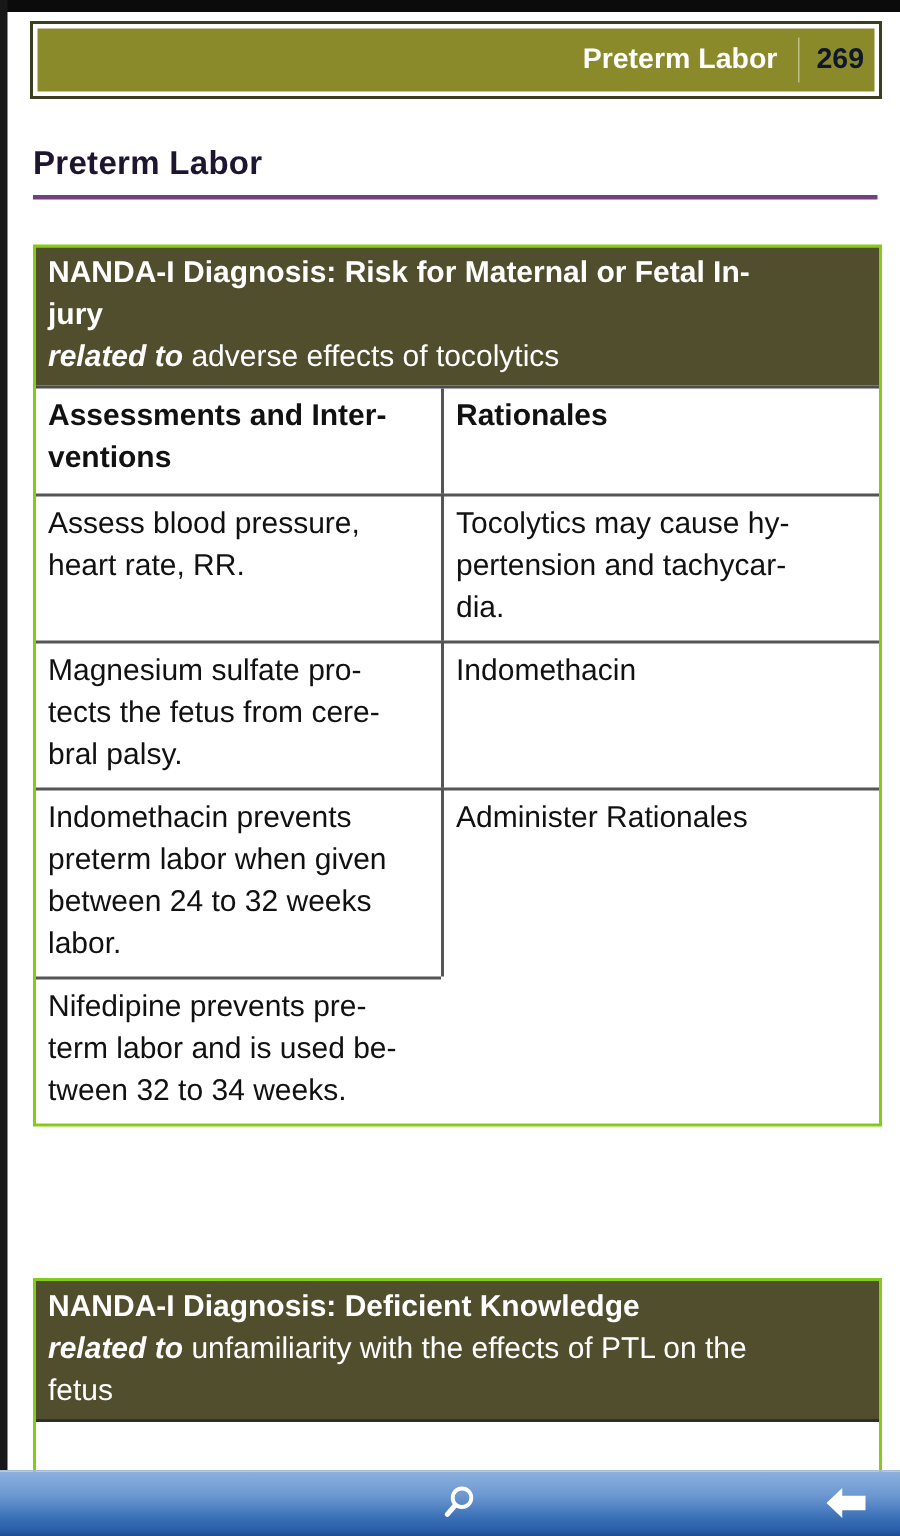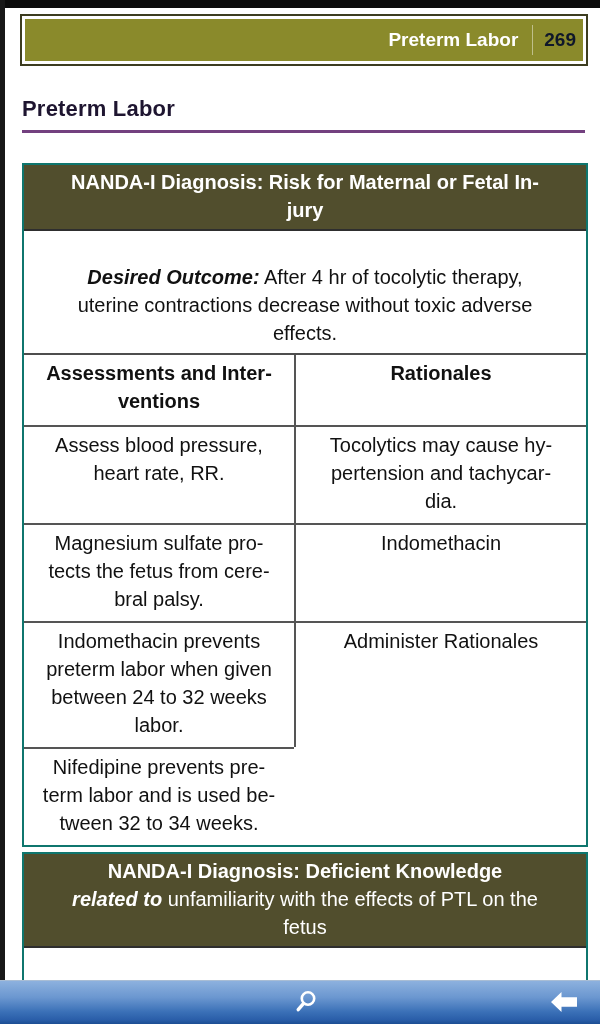--- a/index.html
+++ b/index.html
@@ -1,19 +1,19 @@
 <!DOCTYPE html>
 <html><head>
 <meta charset="utf-8">
 <style>
   * { margin:0; padding:0; box-sizing:border-box; }
   html,body { width:600px; height:1024px; overflow:hidden; background:#fff;
               font-family:"Liberation Sans", sans-serif; color:#111; }
 
-  .screen { position:relative; width:600px; height:1024px; background:#fff;text-align:center; }
+  .screen { position:relative; width:600px; height:1024px; background:#fff; }
 
   
   .top-black-bar { position:absolute; top:0; left:0; width:600px; height:8px; background:#0b0b0b; }
   .left-strip    { position:absolute; top:0; left:0; width:5px; height:980px; background:#181818; }
 
   
   .page-banner { position:absolute; top:14px; left:20px; width:568px; height:52px;
                  border:2px solid #3d3d20; background:#fff; padding:3px; }
   .page-banner-fill { background:#8a8a2b; height:100%; display:flex; align-items:center;
                       justify-content:flex-end; }
@@ -22,21 +22,21 @@
                          margin:0 11px 0 14px; }
   .page-banner-number { color:#0f172a; font-weight:bold; font-size:19px; padding-right:7px; }
 
   
   .page-title { position:absolute; top:96px; left:22px; font-size:22px; font-weight:bold;
                 color:#1e1530; letter-spacing:0.2px; }
   .title-underline { position:absolute; top:130px; left:22px; width:563px; height:3px;
                      background:#73407f; }
 
   
-  .care-table { position:absolute; left:22px; width:566px; border:2px solid #0f766e;
+  .care-table { position:absolute; left:22px; width:566px; border:2px solid #84cc16;
                 font-size:20px; line-height:28px; background:#fff; }
   .care-table-1 { top:163px; }
   .care-table-2 { top:852px; }
 
   .ct-header { background:#514e2d; color:#fff; padding:3px 8px 5px 8px; }
   .ct-title  { font-weight:bold; white-space:pre-line; }
   .ct-related-label { font-weight:bold; font-style:italic; }
   .ct-related-text  { white-space:pre-line; }
 
   .ct-outcome { border-top:2px solid #2e2e2e; padding:4px 8px 6px 8px; background:#fff;
@@ -74,25 +74,23 @@
     </div>
   </div>
 
   <h1 class="page-title">Preterm Labor</h1>
   <div class="title-underline"></div>
 
   <section class="care-table care-table-1">
     <div class="ct-header">
       <div class="ct-title">NANDA-I Diagnosis: Risk for Maternal or Fetal In-
 jury</div>
-    </div>
-    <div class="ct-outcome">
-      <span class="ct-outcome-label">Desired Outcome:</span><span> After 4 hr of tocolytic therapy,
-uterine contractions decrease without toxic adverse
-effects.</span>
+      <div>
+        <span class="ct-related-label">related to</span><span class="ct-related-text"> adverse effects of tocolytics</span>
+      </div>
     </div>
     <div class="ct-grid">
       <div class="ct-col-head">Assessments and Inter-
 ventions</div>
       <div class="ct-col-head">Rationales</div>
 
       <div>Assess blood pressure,
 heart rate, RR.</div>
       <div>Tocolytics may cause hy-
 pertension and tachycar-

